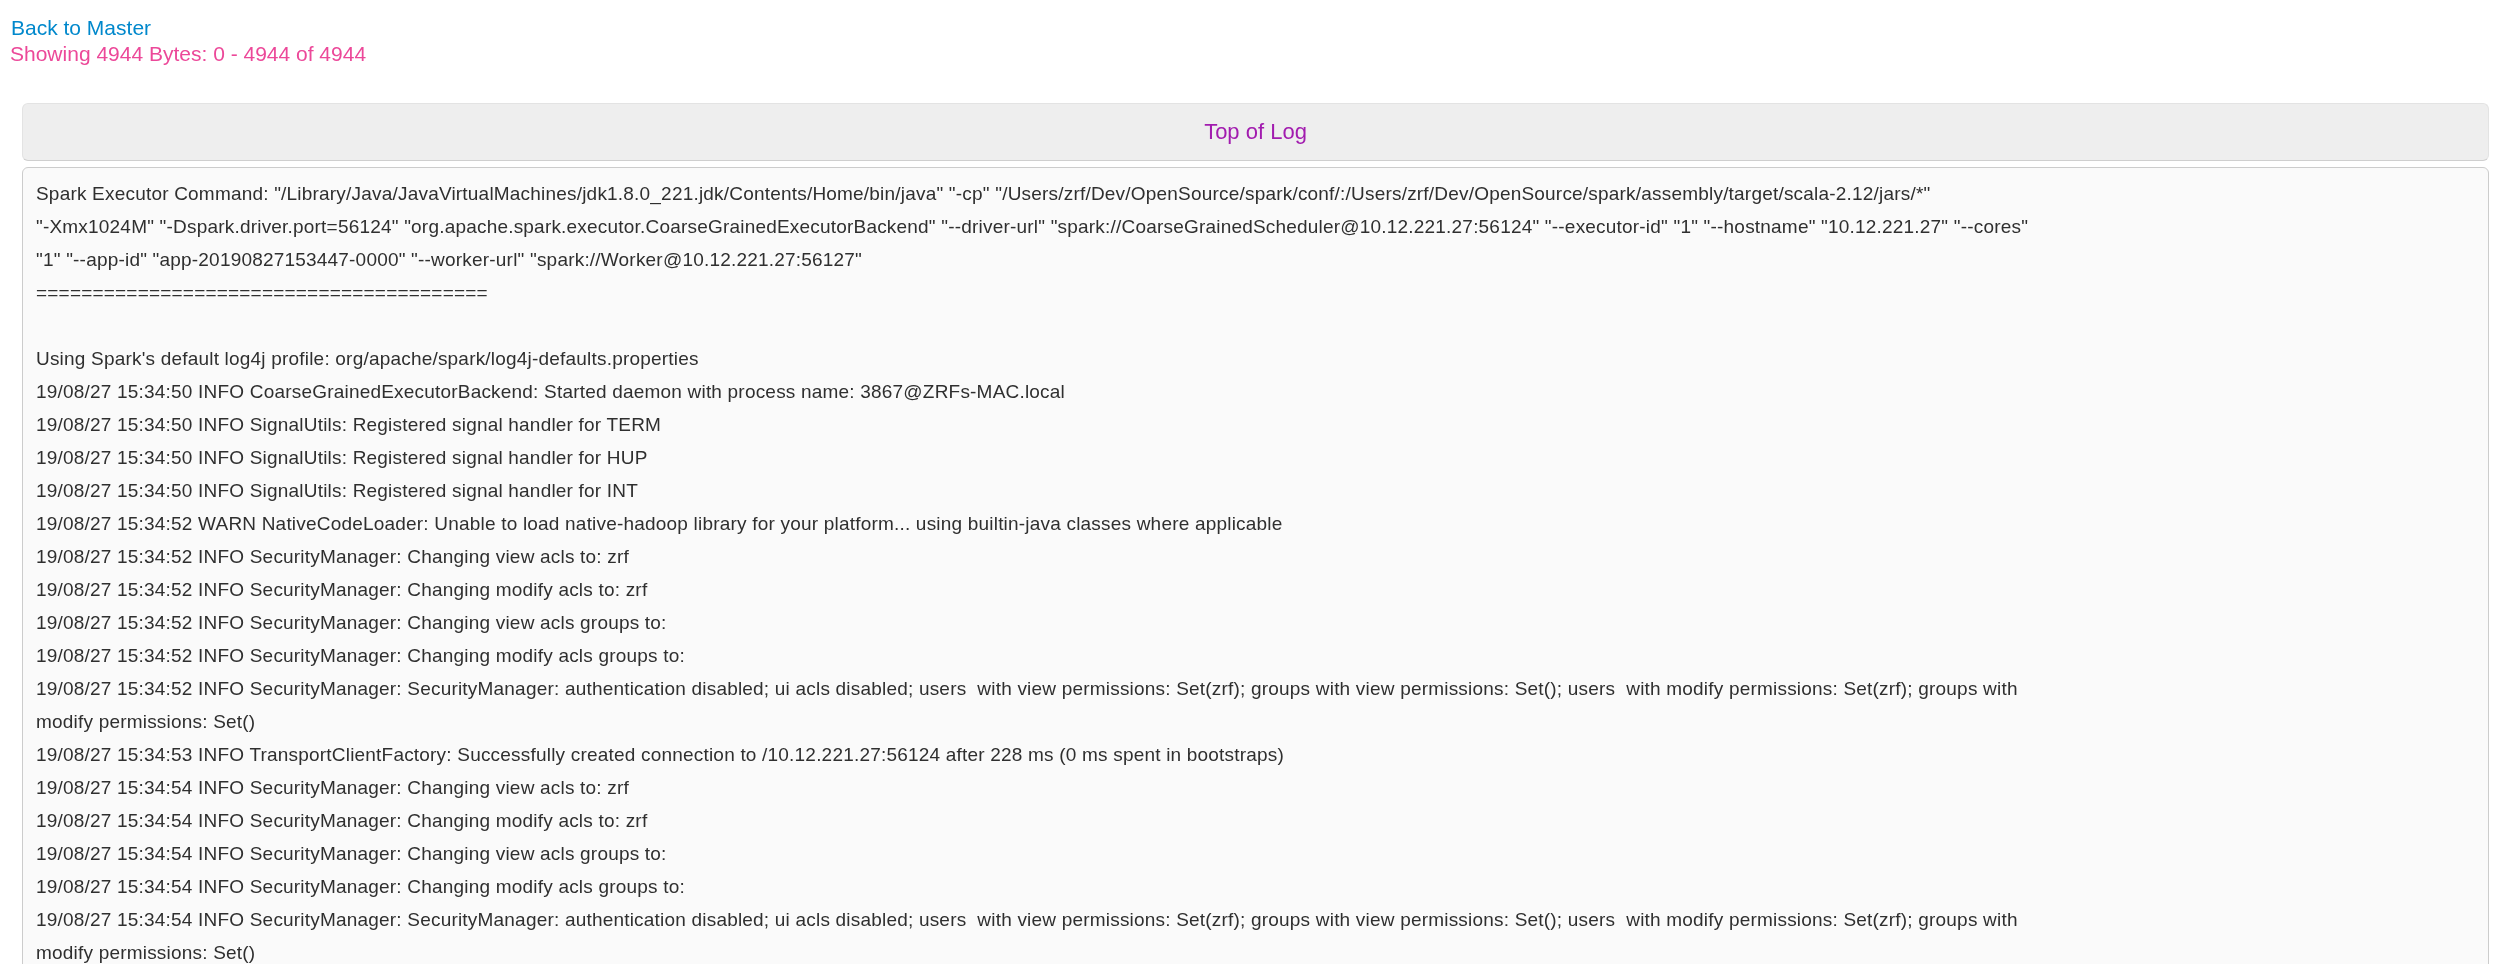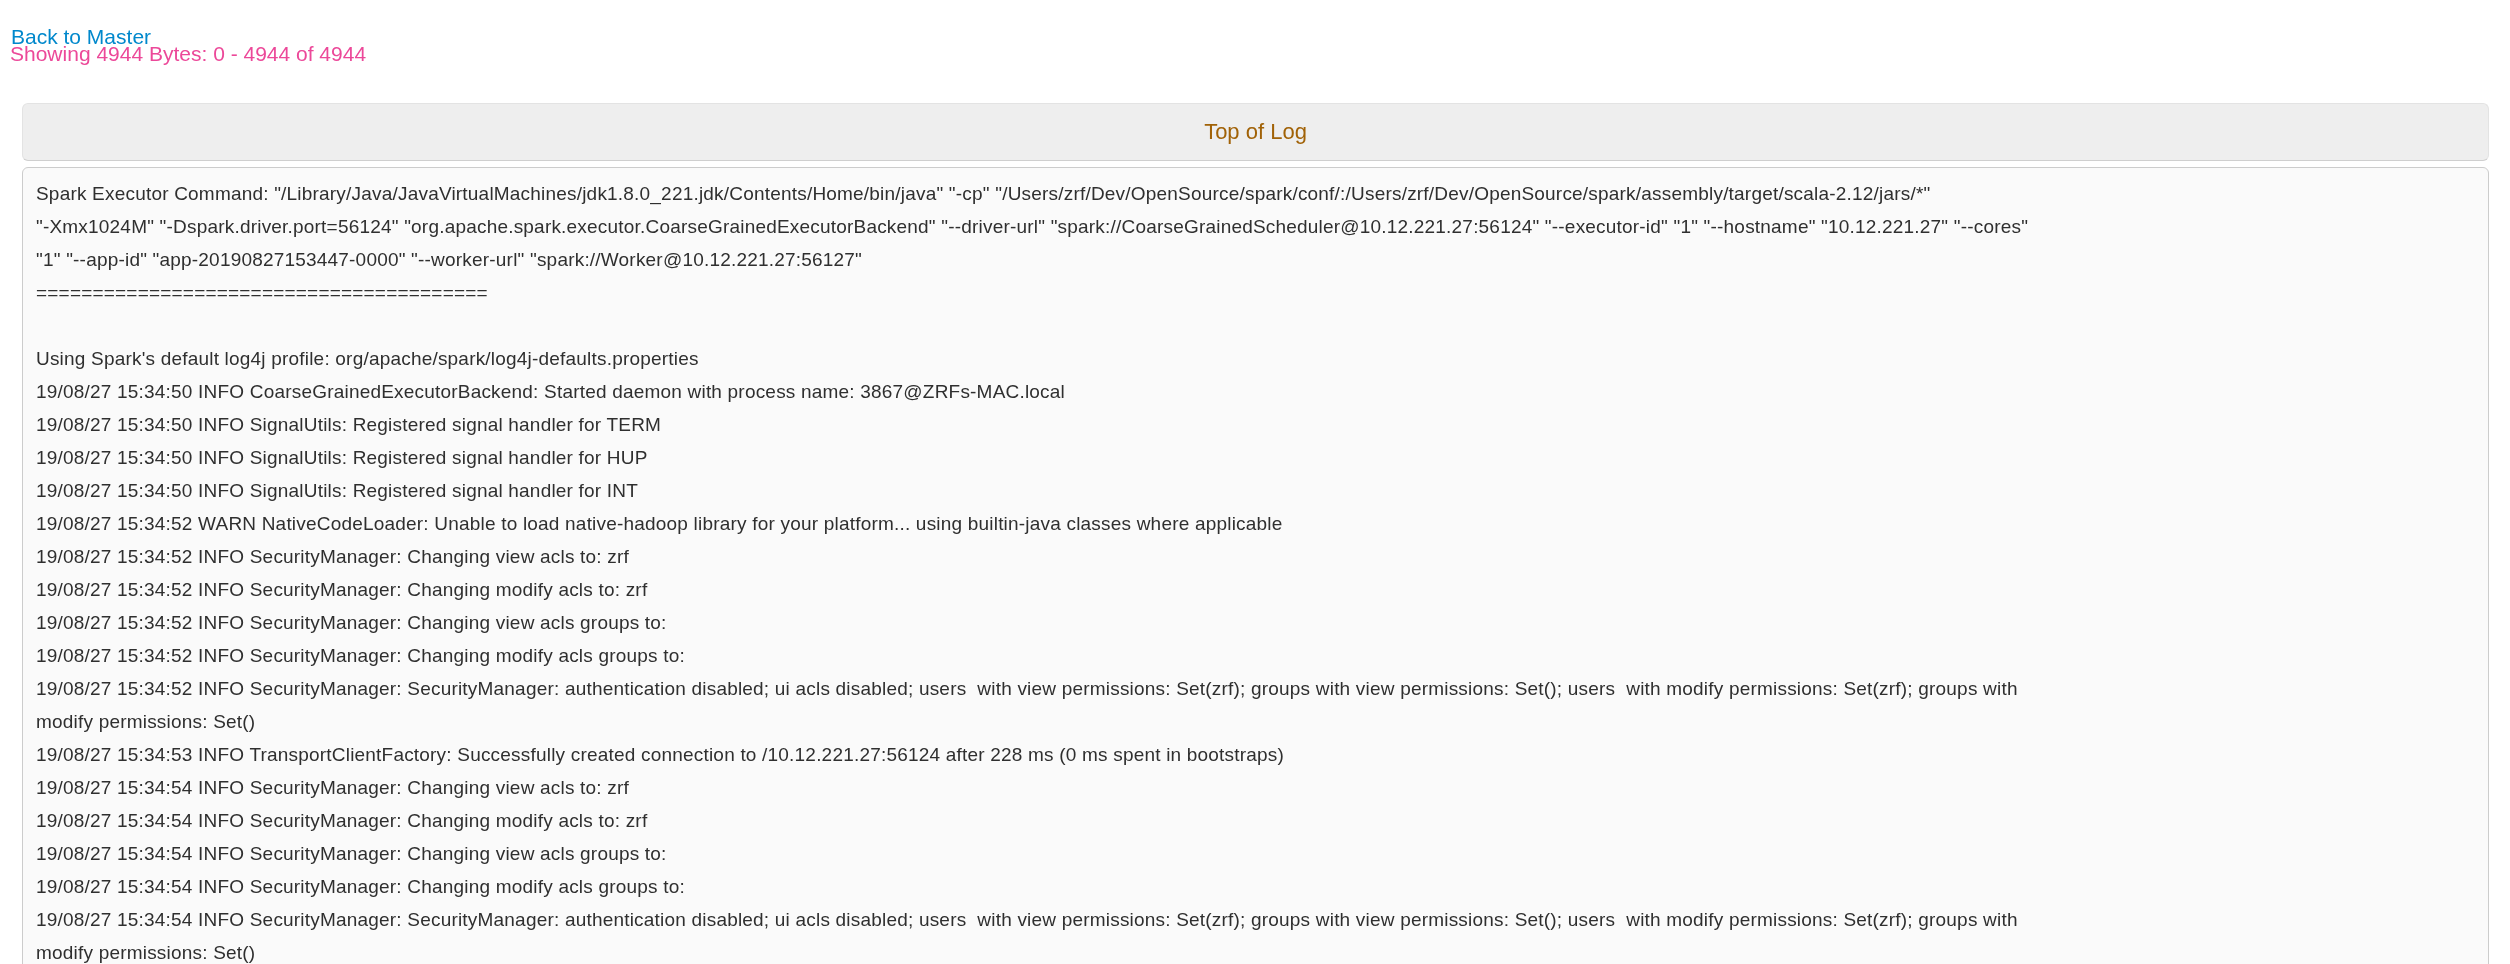--- a/index.html
+++ b/index.html
@@ -6,21 +6,21 @@
   .page {
     position: relative;
     width: 2510px;
     height: 964px;
     overflow: hidden;
     background: #ffffff;
     font-family: "Liberation Sans", sans-serif;
   }
   .back-link {
     position: absolute;
-    top: 25px;
+    top: 16px;
     left: 11px;
     font-size: 21px;
     line-height: 24px;
     color: #0088cc;
     text-decoration: none;
     cursor: pointer;
   }
   .byte-range {
     position: absolute;
     top: 42px;
@@ -33,21 +33,21 @@
     position: absolute;
     top: 103px;
     left: 22px;
     width: 2467px;
     height: 58px;
     box-sizing: border-box;
     background: #eeeeee;
     border: 1px solid #e3e3e3;
     border-bottom-color: #cfcfcf;
     border-radius: 6px;
-    color: #a16207;
+    color: #a21caf;
     font-size: 22px;
     display: flex;
     align-items: center;
     justify-content: center;
     cursor: pointer;
     user-select: none;
   }
   .log-box {
     position: absolute;
     top: 167px;

